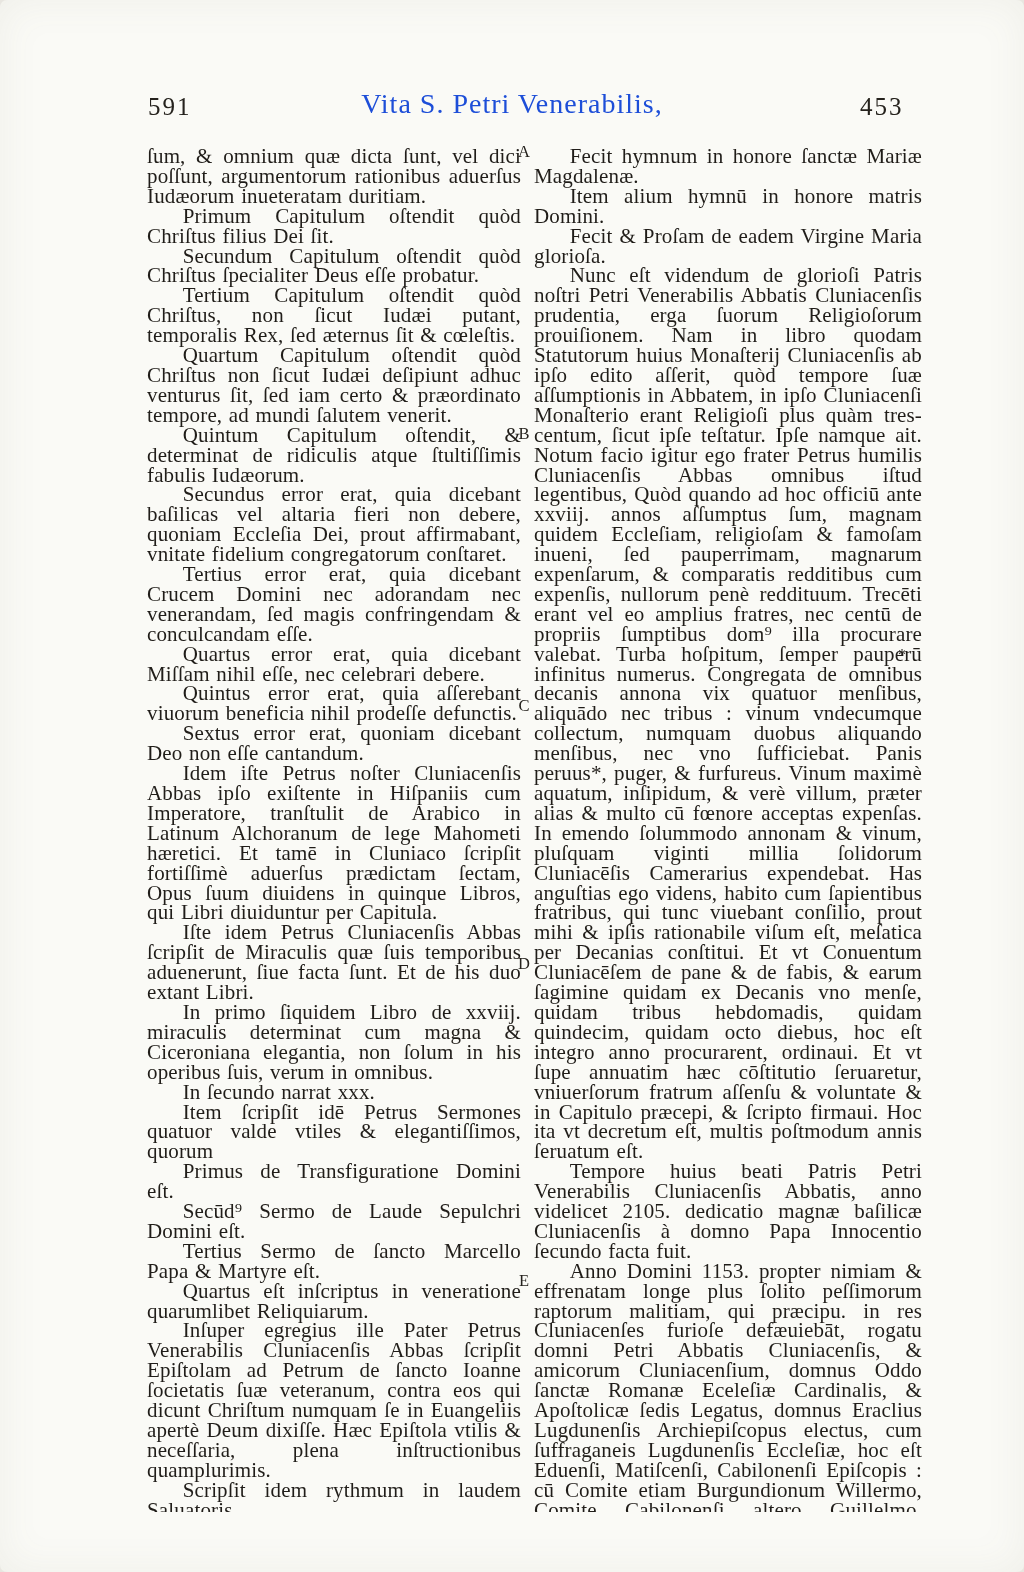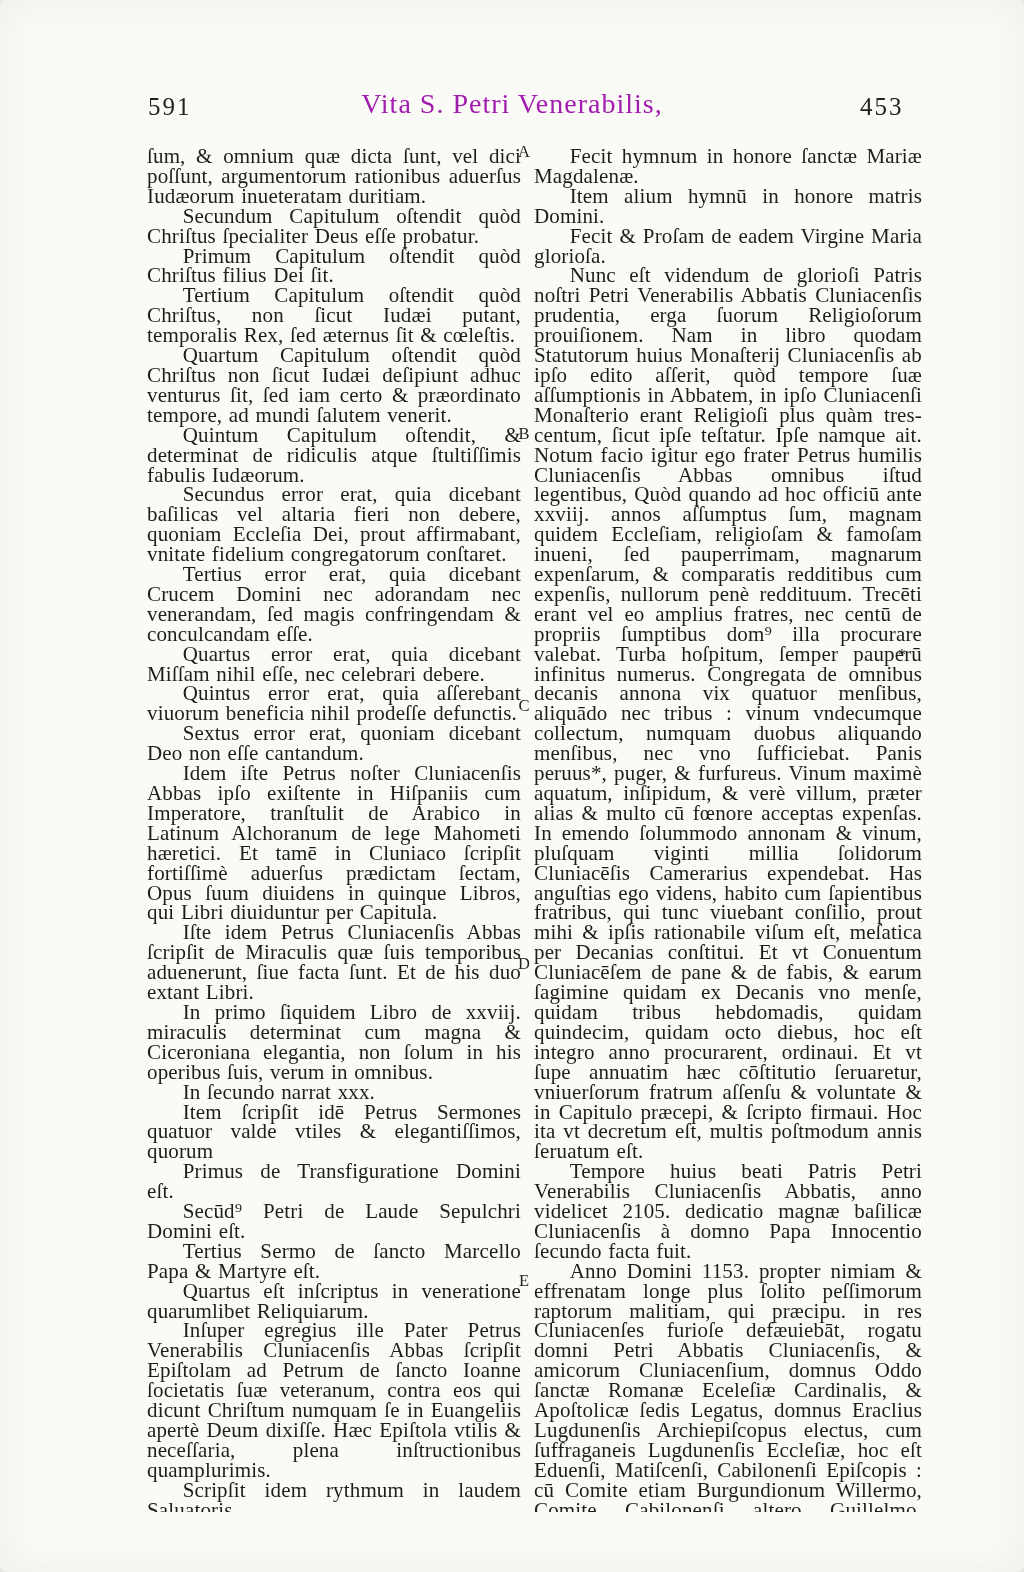--- a/index.html
+++ b/index.html
@@ -25,21 +25,21 @@
   .page-number.left  { left: 148px; }
   .page-number.right { left: 860px; }
   .running-title {
     position: absolute;
     top: 88px;
     left: 262px;
     width: 500px;
     text-align: center;
     font-size: 28px;
     letter-spacing: 1px;
-    color: #a21caf;
+    color: #1d4ed8;
     white-space: nowrap;
   }
   .text-column {
     position: absolute;
     top: 147px;
     height: 1365px;
     overflow: hidden;
     text-align: justify;
     font-size: 21px;
     line-height: 19.9px;
@@ -71,37 +71,37 @@
 <div class="page">
 
   <span class="page-number left">591</span>
 
   <span class="running-title">Vita S. Petri Venerabilis,</span>
 
   <span class="page-number right">453</span>
 
   <div id="column-left" class="text-column">
       <p class="noindent">ſum, &amp; omnium quæ dicta ſunt, vel dici poſſunt, argumentorum rationibus aduerſus Iudæorum inueteratam duritiam.</p>
+      <p>Primum Capitulum oſtendit quòd Chriſtus filius Dei ſit.</p>
       <p>Secundum Capitulum oſtendit quòd Chriſtus ſpecialiter Deus eſſe probatur.</p>
-      <p>Primum Capitulum oſtendit quòd Chriſtus filius Dei ſit.</p>
       <p>Tertium Capitulum oſtendit quòd Chriſtus, non ſicut Iudæi putant, temporalis Rex, ſed æternus ſit &amp; cœleſtis.</p>
       <p>Quartum Capitulum oſtendit quòd Chriſtus non ſicut Iudæi deſipiunt adhuc venturus ſit, ſed iam certo &amp; præordinato tempore, ad mundi ſalutem venerit.</p>
       <p>Quintum Capitulum oſtendit, &amp; determinat de ridiculis atque ſtultiſſimis fabulis Iudæorum.</p>
       <p>Secundus error erat, quia dicebant baſilicas vel altaria fieri non debere, quoniam Eccleſia Dei, prout affirmabant, vnitate fidelium congregatorum conſtaret.</p>
       <p>Tertius error erat, quia dicebant Crucem Domini nec adorandam nec venerandam, ſed magis confringendam &amp; conculcandam eſſe.</p>
       <p>Quartus error erat, quia dicebant Miſſam nihil eſſe, nec celebrari debere.</p>
       <p>Quintus error erat, quia aſſerebant viuorum beneficia nihil prodeſſe defunctis.</p>
       <p>Sextus error erat, quoniam dicebant Deo non eſſe cantandum.</p>
       <p>Idem iſte Petrus noſter Cluniacenſis Abbas ipſo exiſtente in Hiſpaniis cum Imperatore, tranſtulit de Arabico in Latinum Alchoranum de lege Mahometi hæretici. Et tamē in Cluniaco ſcripſit fortiſſimè aduerſus prædictam ſectam, Opus ſuum diuidens in quinque Libros, qui Libri diuiduntur per Capitula.</p>
       <p>Iſte idem Petrus Cluniacenſis Abbas ſcripſit de Miraculis quæ ſuis temporibus aduenerunt, ſiue facta ſunt. Et de his duo extant Libri.</p>
       <p>In primo ſiquidem Libro de xxviij. miraculis determinat cum magna &amp; Ciceroniana elegantia, non ſolum in his operibus ſuis, verum in omnibus.</p>
       <p>In ſecundo narrat xxx.</p>
       <p>Item ſcripſit idē Petrus Sermones quatuor valde vtiles &amp; elegantiſſimos, quorum</p>
       <p>Primus de Transfiguratione Domini eſt.</p>
-      <p>Secūd⁹ Petri de Laude Sepulchri Domini eſt.</p>
+      <p>Secūd⁹ Sermo de Laude Sepulchri Domini eſt.</p>
       <p>Tertius Sermo de ſancto Marcello Papa &amp; Martyre eſt.</p>
       <p>Quartus eſt inſcriptus in veneratione quarumlibet Reliquiarum.</p>
       <p>Inſuper egregius ille Pater Petrus Venerabilis Cluniacenſis Abbas ſcripſit Epiſtolam ad Petrum de ſancto Ioanne ſocietatis ſuæ veteranum, contra eos qui dicunt Chriſtum numquam ſe in Euangeliis apertè Deum dixiſſe. Hæc Epiſtola vtilis &amp; neceſſaria, plena inſtructionibus quamplurimis.</p>
       <p>Scripſit idem rythmum in laudem Saluatoris.</p>
       <p>Rythmum de ſancto Hugone.</p>
       <p>Rythmum de S. Benedicto.</p>
       <p>Item rythmum de Reſurrectione Domini.</p>
     </div>
 
   <div id="column-right" class="text-column">

